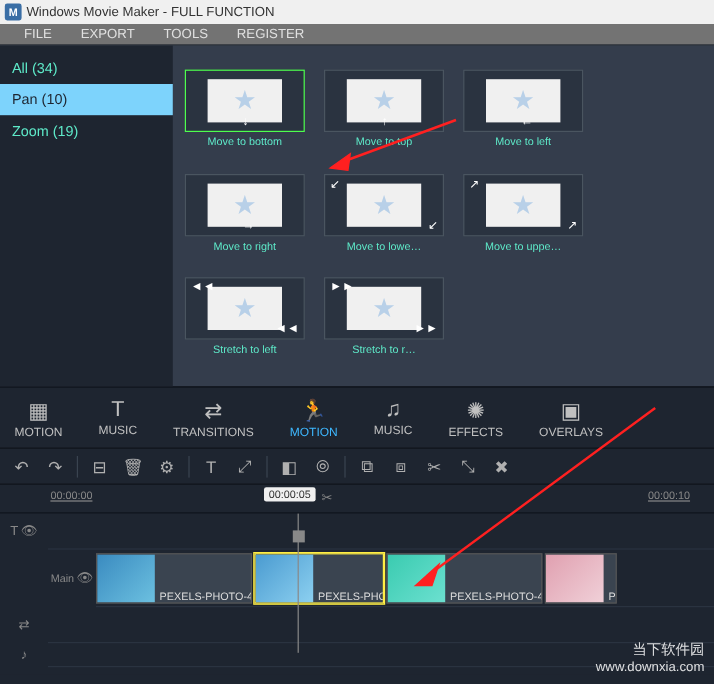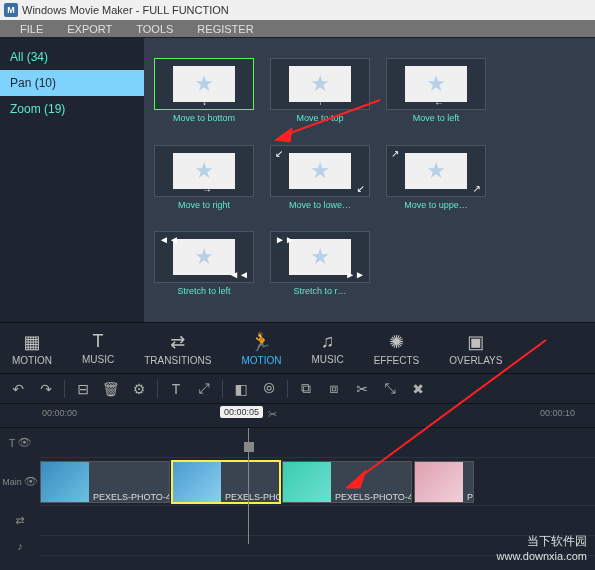--- a/index.html
+++ b/index.html
@@ -22,36 +22,36 @@
 .arrow-indicator { position: absolute; color: white; font-size: 10px; }
 .effect-label { color: #5eeac9; font-size: 9px; text-align: center; padding-top: 3px; white-space: nowrap; overflow: hidden; }
 .tabs-bar { height: 52px; background: #1e2530; display: flex; align-items: center; border-top: 1px solid #0d1118; border-bottom: 1px solid #0d1118; padding: 0 12px; gap: 30px; }
 .tab { display: flex; flex-direction: column; align-items: center; color: #c0c0c0; font-size: 10px; cursor: pointer; gap: 2px; }
 .tab.active { color: #3eb8ff; }
 .tab-icon { font-size: 18px; }
 .toolbar { height: 30px; background: #1e2530; display: flex; align-items: center; padding: 0 8px; gap: 8px; border-bottom: 1px solid #0d1118; }
 .tb-btn { color: #b0b0b0; font-size: 14px; cursor: pointer; width: 20px; text-align: center; }
 .tb-sep { width: 1px; height: 18px; background: #3a4450; }
 .time-ruler { height: 24px; background: #1e2530; position: relative; border-bottom: 1px solid #0d1118; }
-.time-text { position: absolute; color: #888; font-size: 9px; top: 4px; }
+.time-text { position: absolute; color: #888; font-size: 9px; top: 4px; text-decoration: underline; }
 .playhead-time { position: absolute; left: 220px; top: 2px; background: #f0f0f0; color: #333; font-size: 9px; padding: 1px 4px; border-radius: 2px; }
 .playhead-line { position: absolute; left: 248px; top: 0; width: 1px; height: 116px; background: #888; z-index: 5; }
 .playhead-handle { position: absolute; left: 244px; top: 14px; width: 10px; height: 10px; background: #888; z-index: 5; }
 .timeline { background: #1e2530; height: 134px; position: relative; padding-left: 40px; }
 .track { height: 30px; display: flex; align-items: center; border-bottom: 1px solid #2a3340; position: relative; }
 .track-label { position: absolute; left: -40px; width: 40px; display: flex; align-items: center; justify-content: center; gap: 2px; height: 100%; }
 .track-icon { color: #888; font-size: 11px; }
 .clip { height: 42px; background: #3a4450; border: 1px solid #555; display: flex; align-items: flex-end; overflow: hidden; margin-right: 2px; }
 .clip.selected { border: 1px solid #ffee44; box-shadow: 0 0 0 1px #ffee44; }
 .clip-thumb { width: 48px; height: 100%; background: linear-gradient(135deg, #3a8bc0, #6cc0e0); flex-shrink: 0; }
 .clip-thumb.t2 { background: linear-gradient(135deg, #4a9bd0, #8cd0f0); }
 .clip-thumb.t3 { background: linear-gradient(135deg, #3acbb0, #6ce0d0); }
 .clip-thumb.t4 { background: linear-gradient(135deg, #e0a0b0, #f0d0d8); }
 .clip-label { color: #ddd; font-size: 9px; padding: 0 4px; white-space: nowrap; }
-.main-track { height: 48px; }
+.main-track { height: 48px; margin-left: 40px; }
 .watermark { position: absolute; right: 8px; bottom: 8px; color: #fff; font-size: 11px; opacity: 0.85; text-align: right; z-index: 20; }
 .wm-big { font-size: 12px; font-weight: normal; }
 .arrow-anno { position: absolute; pointer-events: none; z-index: 15; stroke: #ff2020; fill: #ff2020; }
 </style>
 </head>
 <body>
 
 <div class="titlebar">
   <div class="titlebar-icon">M</div>
   <div class="titlebar-text">Windows Movie Maker - FULL FUNCTION</div>

